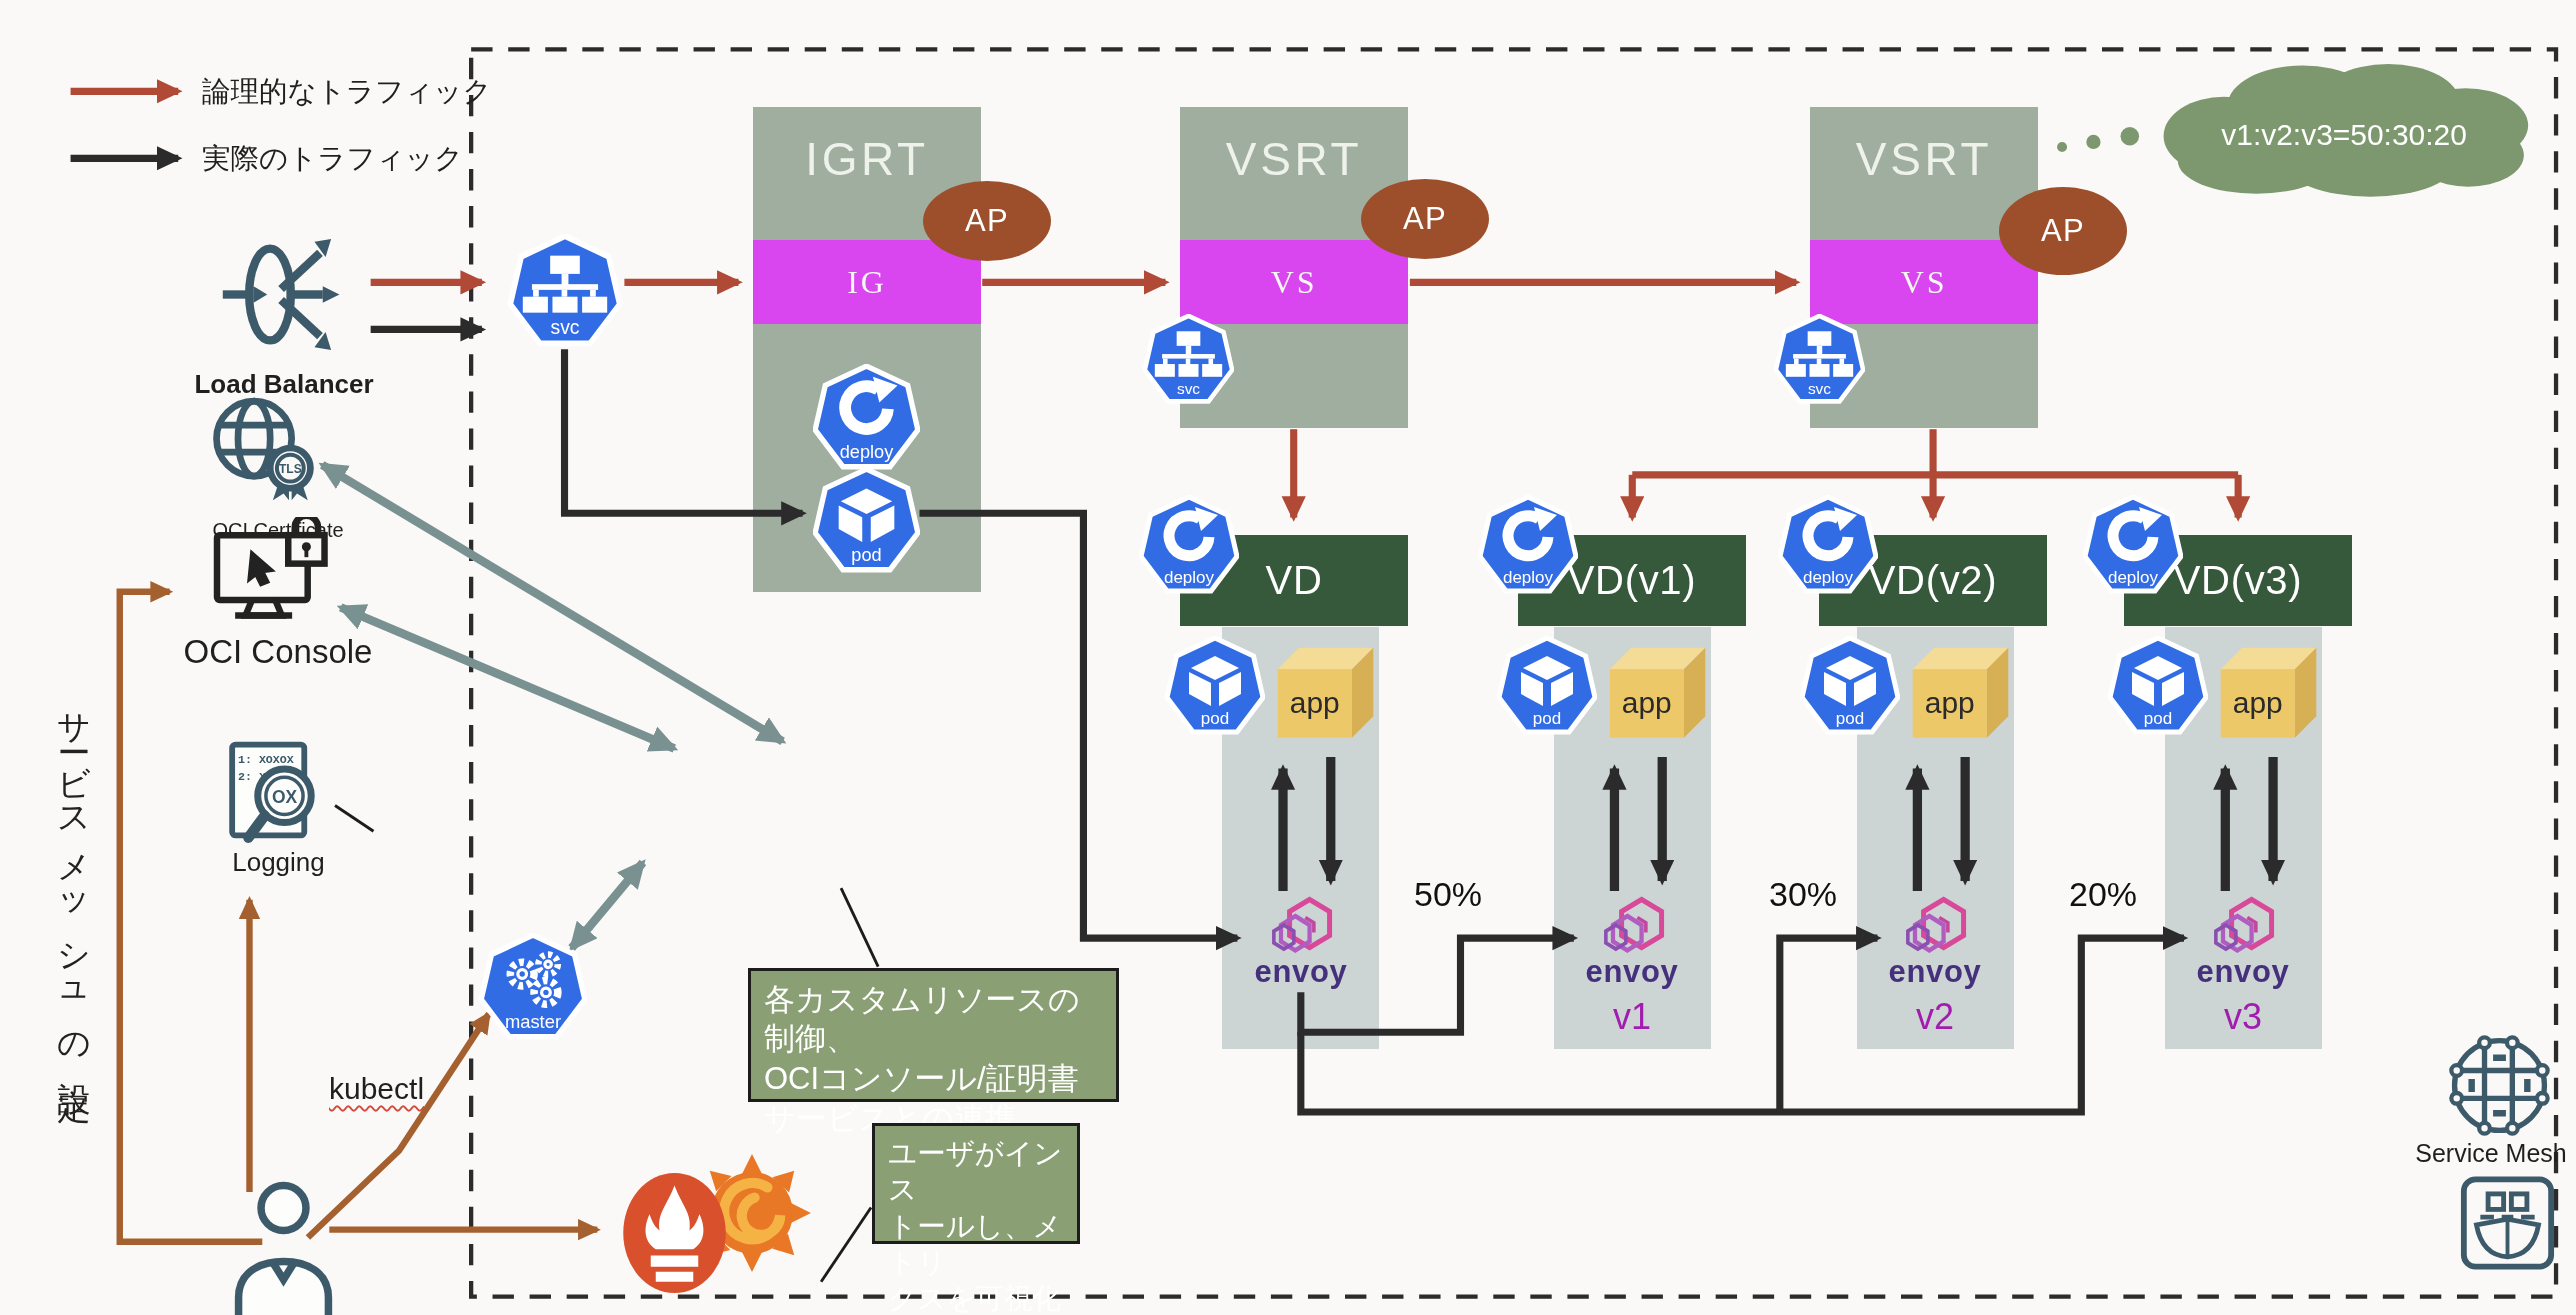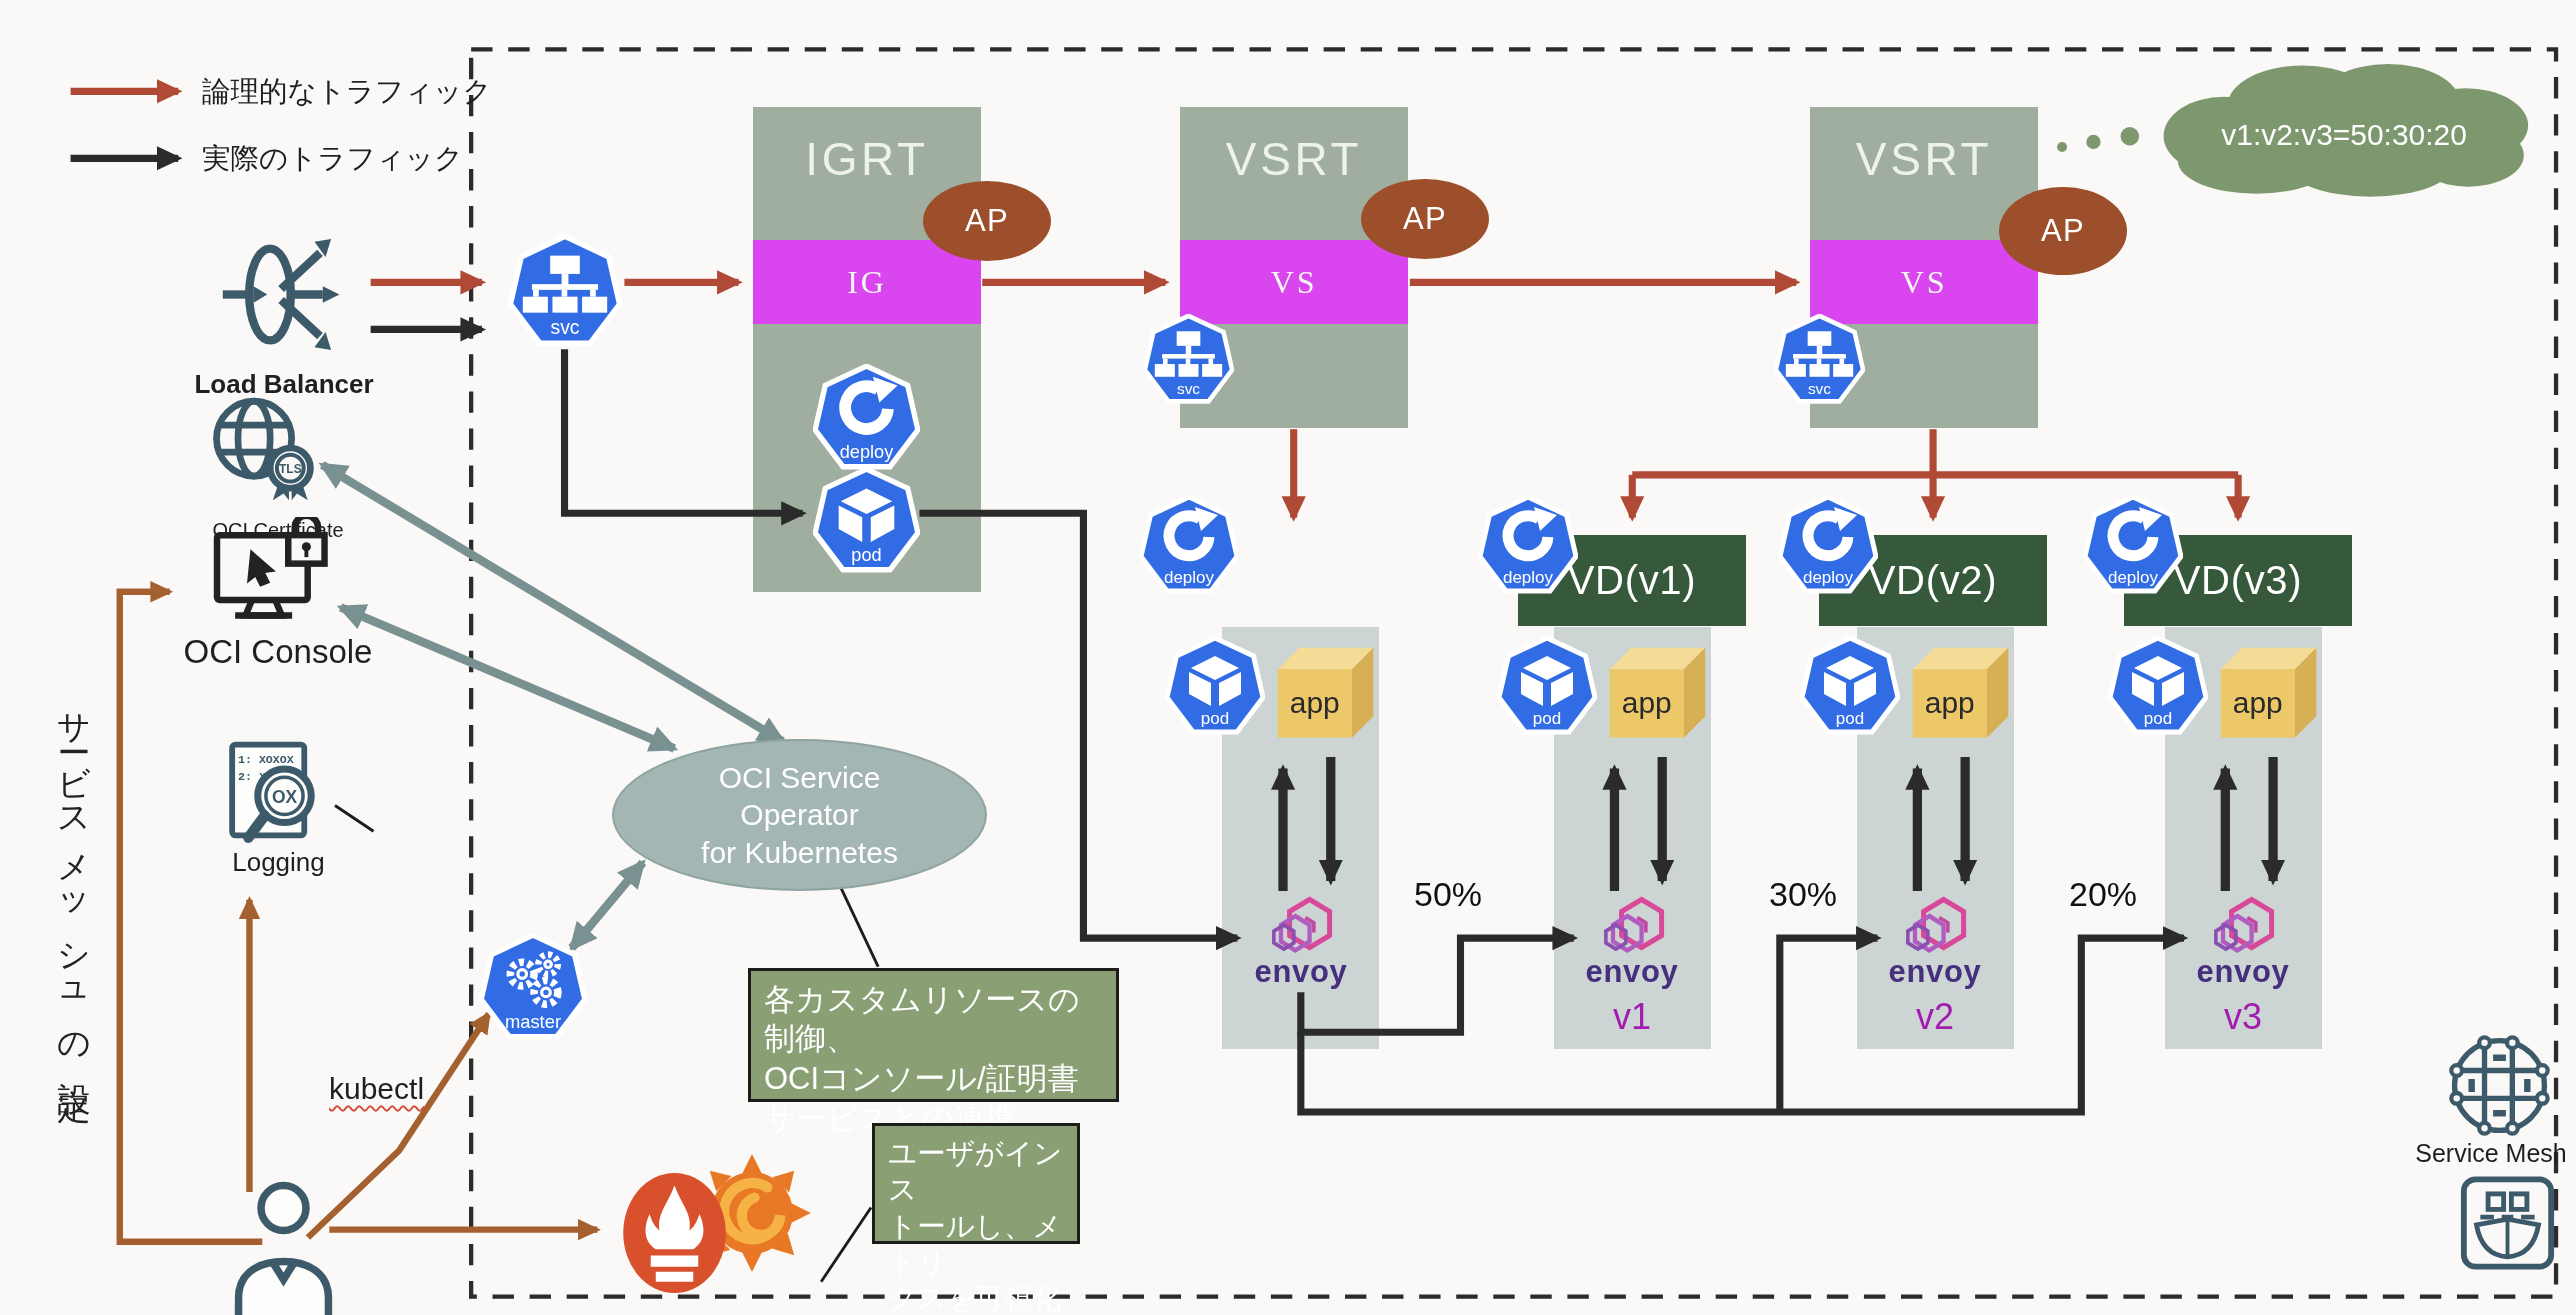--- a/index.html
+++ b/index.html
@@ -81,20 +81,21 @@
   <div class="abs z1 band" style="left:753px;top:240px;width:228px;height:84px;">IG</div>
 
   <div class="abs z1 sage" style="left:1180px;top:107px;width:228px;height:321px;"></div>
   <div class="abs z1 blocktitle" style="left:1180px;top:132px;width:228px;">VSRT</div>
   <div class="abs z1 band" style="left:1180px;top:240px;width:228px;height:84px;">VS</div>
 
   <div class="abs z1 sage" style="left:1810px;top:107px;width:228px;height:321px;"></div>
   <div class="abs z1 blocktitle" style="left:1810px;top:132px;width:228px;">VSRT</div>
   <div class="abs z1 band" style="left:1810px;top:240px;width:228px;height:84px;">VS</div>
 
+  <div class="abs z1 vd" style="left:1180px;top:535px;width:228px;height:91px;">VD</div>
   <div class="abs z1 vd" style="left:1518px;top:535px;width:228px;height:91px;">VD(v1)</div>
   <div class="abs z1 vd" style="left:1819px;top:535px;width:228px;height:91px;">VD(v2)</div>
   <div class="abs z1 vd" style="left:2124px;top:535px;width:228px;height:91px;">VD(v3)</div>
 
   <div class="abs z1 gcol" style="left:1222px;top:627px;width:157px;height:422px;"></div>
   <div class="abs z1 gcol" style="left:1554px;top:627px;width:157px;height:422px;"></div>
   <div class="abs z1 gcol" style="left:1857px;top:627px;width:157px;height:422px;"></div>
   <div class="abs z1 gcol" style="left:2165px;top:627px;width:157px;height:422px;"></div>
 
   <svg class="abs z2" style="left:0;top:0;" width="2576" height="1316" viewBox="0 0 3614 1846">
@@ -327,27 +328,20 @@
         <ellipse cx="200" cy="62" rx="105" ry="56"></ellipse>
       <ellipse cx="320" cy="58" rx="100" ry="54"></ellipse>
         <ellipse cx="428" cy="90" rx="88" ry="52"></ellipse>
       <ellipse cx="135" cy="140" rx="110" ry="46"></ellipse>
         <ellipse cx="295" cy="142" rx="120" ry="48"></ellipse>
       <ellipse cx="432" cy="132" rx="78" ry="44"></ellipse>
     </g>
     <text x="258" y="117" text-anchor="middle" class="cloud-text">v1:v2:v3=50:30:20</text>
   </svg>
 
-  <div class="abs z3 op-ellipse" style="left:612px;top:739px;width:371px;height:148px;">
-    <div>
-      <div>OCI Service</div>
-      <div>Operator</div>
-      <div>for Kubernetes</div>
-    </div>
-  </div>
 
   <div class="abs z3 note" style="left:748px;top:968px;width:371px;height:134px;font-size:31px;">
     <div>各カスタムリソースの制御、</div>
     <div>OCIコンソール/証明書</div>
     <div>サービスとの連携</div>
   </div>
   <div class="abs z3 note" style="left:872px;top:1123px;width:208px;height:121px;font-size:28.5px;">
     <div>ユーザがインス</div>
     <div>トールし、メトリ</div>
     <div>クスを可視化</div>

